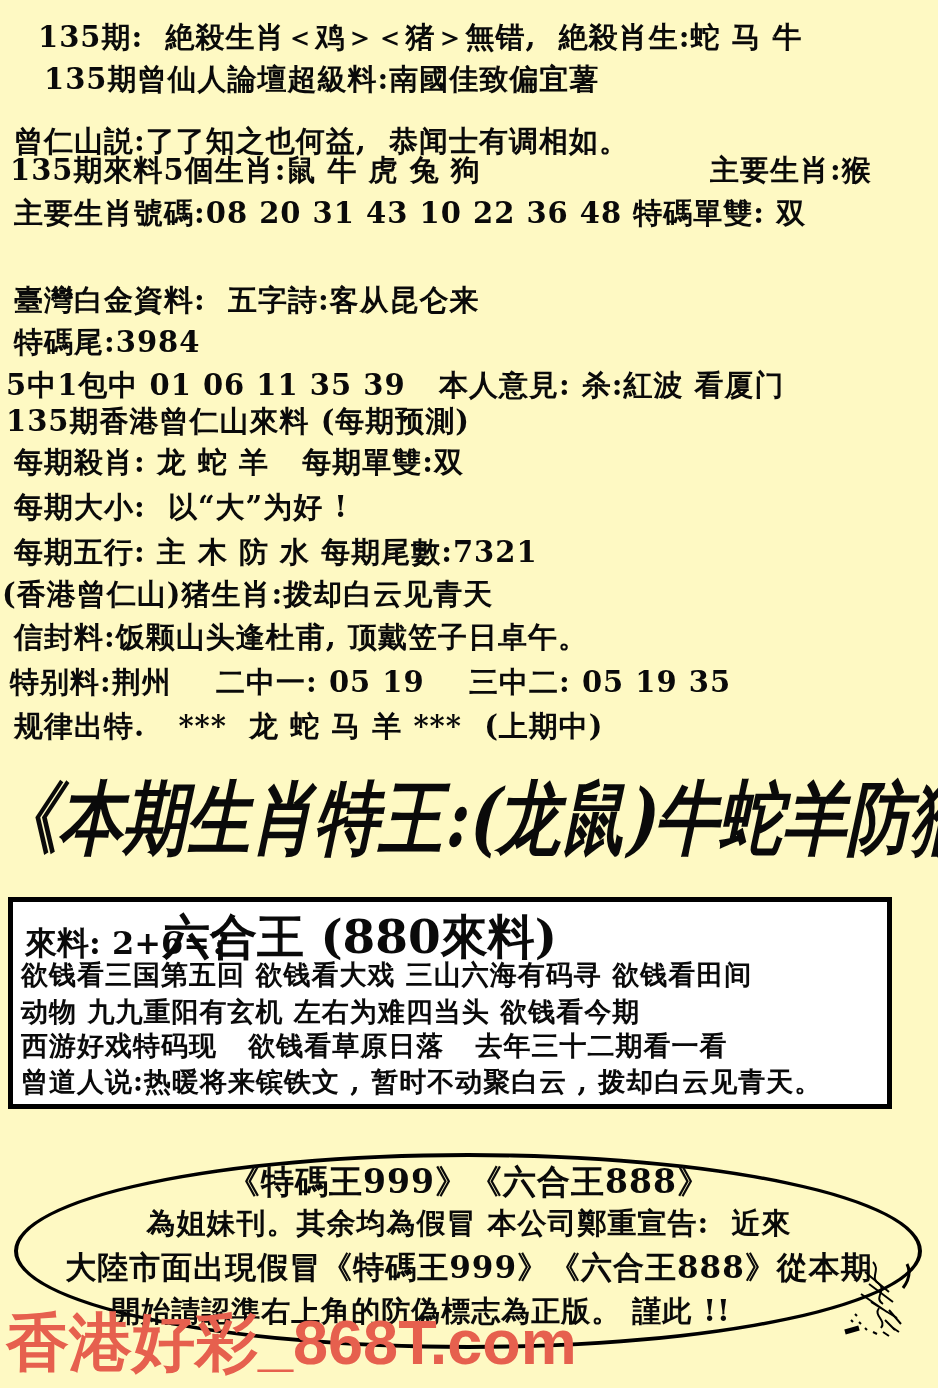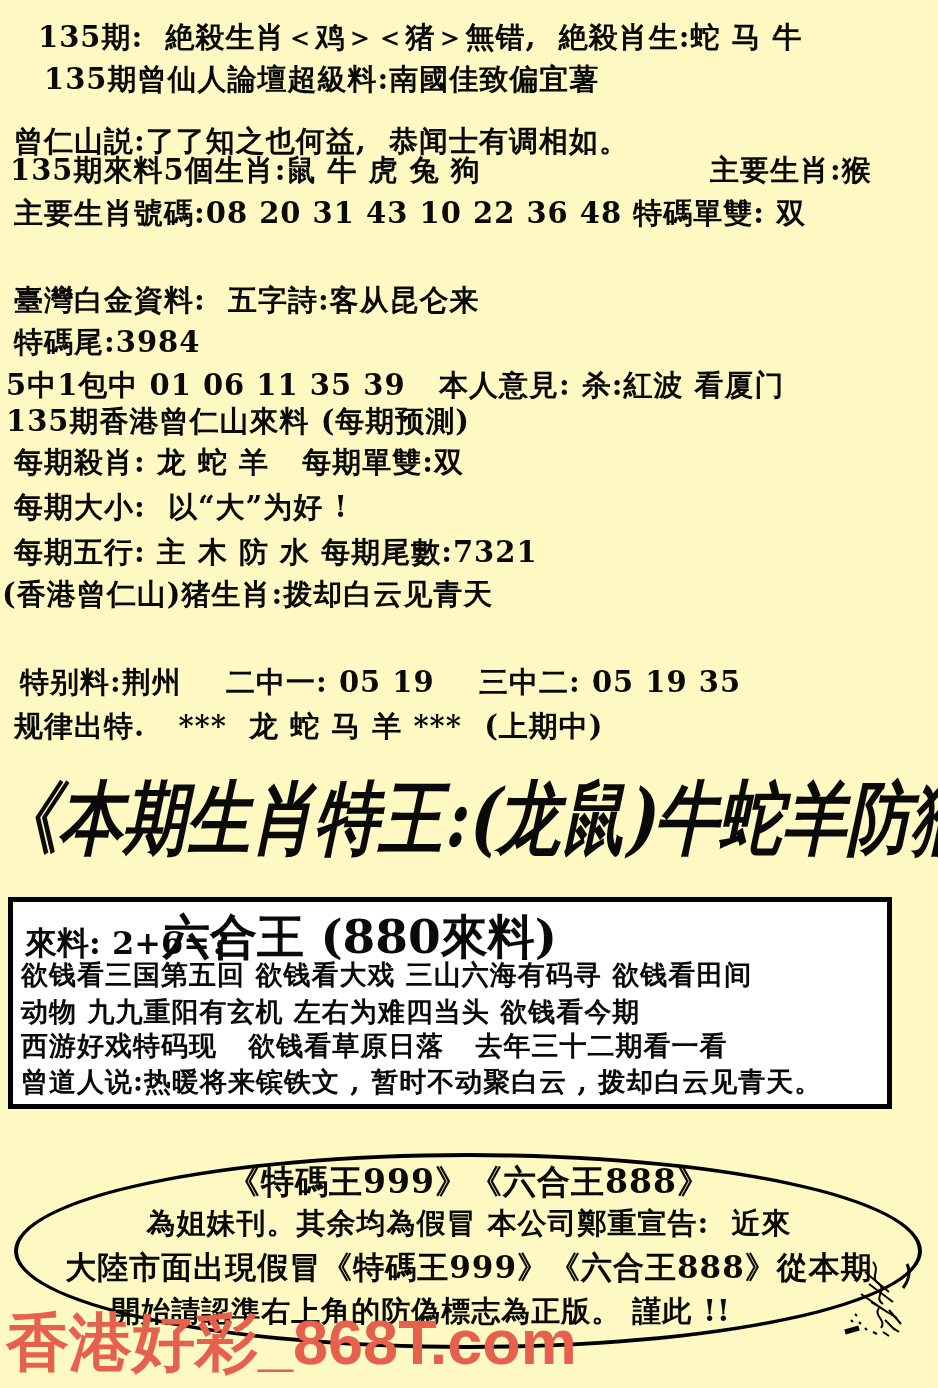--- a/index.html
+++ b/index.html
@@ -118,21 +118,22 @@
   <div class="line" style="left:710px; top:151px;">主要生肖:猴</div>
   <div class="line" style="left:14px; top:194px;">主要生肖號碼:08 20 31 43 10 22 36 48 特碼單雙: 双</div>
   <div class="line" style="left:14px; top:281px;">臺灣白金資料:  五字詩:客从昆仑来</div>
   <div class="line" style="left:14px; top:323px;">特碼尾:3984</div>
   <div class="line" style="left:6px;  top:366px;">5中1包中 01 06 11 35 39   本人意見: 杀:紅波 看厦门</div>
   <div class="line" style="left:6px;  top:402px;">135期香港曾仁山來料 (每期预測)</div>
   <div class="line" style="left:14px; top:443px;">每期殺肖: 龙 蛇 羊   每期單雙:双</div>
   <div class="line" style="left:14px; top:488px;">每期大小:  以“大”为好 !</div>
   <div class="line" style="left:14px; top:533px;">每期五行: 主 木 防 水 每期尾數:7321</div>
   <div class="line" style="left:2px;  top:575px;">(香港曾仁山)猪生肖:拨却白云见青天</div>
-  <div class="line" style="left:20px; top:663px;">特别料:荆州    二中一: 05 19    三中二: 05 19 35</div>
+  <div class="line" style="left:14px; top:618px;">信封料:饭颗山头逢杜甫, 顶戴笠子日卓午。</div>
+  <div class="line" style="left:10px; top:663px;">特别料:荆州    二中一: 05 19    三中二: 05 19 35</div>
   <div class="line" style="left:14px; top:707px;">规律出特.   ***  龙 蛇 马 羊 ***  (上期中)</div>
 
   <div class="banner">《本期生肖特王:(龙鼠)牛蛇羊防猴鸡猪》</div>
 
   <div class="notice-box">
     <div class="box-title">六合王 (880來料)</div>
     <div class="box-note">來料: 2+6=?</div>
     <div class="box-line" style="top:55px;">欲钱看三国第五回 欲钱看大戏 三山六海有码寻 欲钱看田间</div>
     <div class="box-line" style="top:92px;">动物 九九重阳有玄机 左右为难四当头 欲钱看今期</div>
     <div class="box-line" style="top:126px;">西游好戏特码现   欲钱看草原日落   去年三十二期看一看</div>

